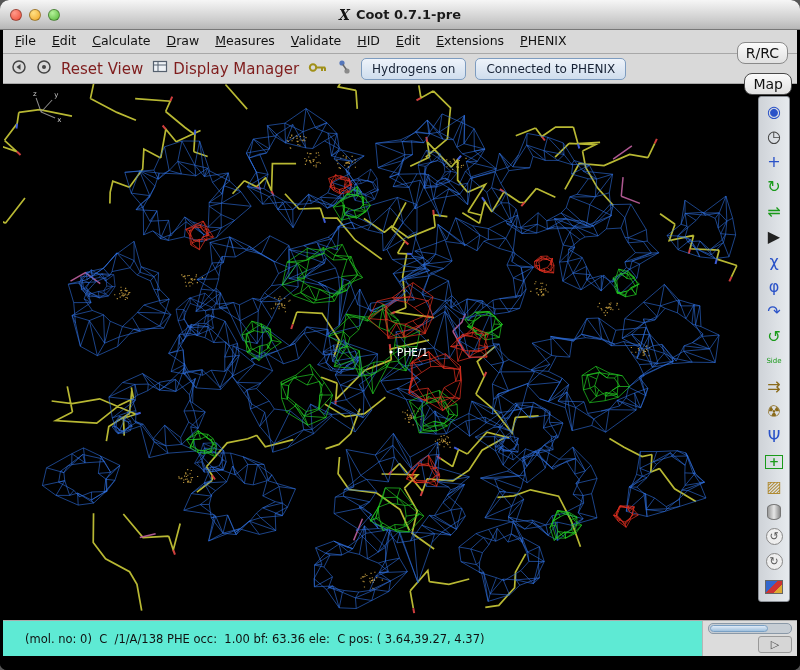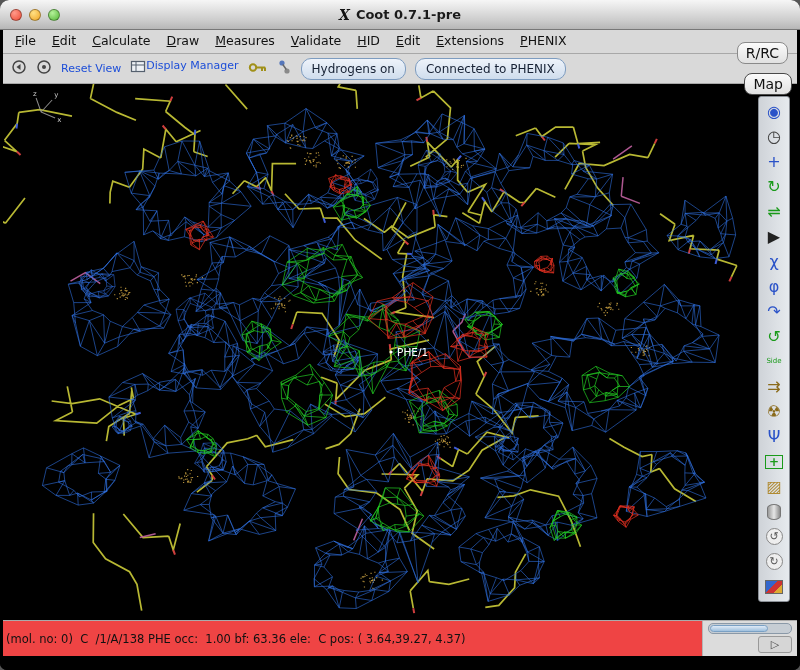--- a/index.html
+++ b/index.html
@@ -16,24 +16,24 @@
   .title{font-size:13px;font-weight:bold;color:#1a1a1a;display:flex;gap:6px;align-items:center}
   .xicon{font-family:"DejaVu Serif",serif;font-style:italic;font-weight:bold;font-size:14px;color:#111}
 
   
   .menubar{flex:0 0 24px;background:#d9d9d9;border-bottom:1px solid #a8a8a8;margin:0 3px;display:flex;padding-left:4px}
   .menu-item{display:inline-block;padding:3px 8px;font-size:12.5px;color:#111}
   .menu-item::first-letter{text-decoration:underline}
 
   
   .toolbar{flex:0 0 30px;background:#d9d9d9;border-bottom:1px solid #a8a8a8;margin:0 3px;display:flex;align-items:center;gap:9px;padding:0 8px}
-  .tb-label{font-size:11px;color:#1d4ed8;background:none;border:none}
-  .tb-group{display:flex;align-items:flex-start;}
+  .tb-label{font-size:15px;color:#7f1d1d;background:none;border:none}
+  .tb-group{display:flex;align-items:center;gap:5px}
   button{font-family:inherit;cursor:default}
-  .pill{font-size:12px;padding:3px 10px;border:1px solid #7d9cc0;border-radius:10px;background:linear-gradient(#eef3fa,#cfdded);color:#172235}
+  .pill{font-size:12px;padding:3px 10px;border:1px solid #7d9cc0;border-radius:5px;background:linear-gradient(#eef3fa,#cfdded);color:#172235}
 
   
   .corner-btn{position:absolute;font-size:14px;padding:2px 8px;background:linear-gradient(#fbfbfb,#e1e1e1);border:1px solid #8a8a8a;border-radius:8px;color:#111;z-index:5}
   #rrc{top:42px;right:12px}
   #map{top:73px;right:8px;border-color:#4a4a4a}
 
   
   .main{flex:1;display:flex;margin:0 3px;background:#000;min-height:0}
   .canvas{flex:1;position:relative;min-width:0}
   #scene{display:block;width:100%;height:100%}
@@ -42,21 +42,21 @@
   .side-icon{width:28px;height:25px;display:flex;align-items:center;justify-content:center}
   .glyph{font-size:16px;line-height:1}
   .tiny-text{font-size:7px;font-weight:normal}
   .boxed{border:1px solid #1a9a1a;font-size:12px;padding:0 3px;font-weight:bold}
   .circled{border:1px solid #888;border-radius:50%;width:17px;height:17px;display:flex;align-items:center;justify-content:center;font-size:11px;background:#eee}
   .cyl{width:14px;height:16px;background:linear-gradient(90deg,#9a9a9a,#e6e6e6,#8a8a8a);border:1px solid #777;border-radius:7px/4px}
   .imgswatch{width:18px;height:14px;border:1px solid #666;background:linear-gradient(135deg,#3366cc 0 40%,#cc3333 40% 70%,#ddaa33 70%)}
 
   
   .statusrow{flex:0 0 36px;margin:0 3px;background:#dcdcdc;border-top:1px solid #aaa;display:flex;align-items:stretch}
-  .statusbox{flex:1;background:#ef4444;display:flex;align-items:center;padding-left:3px;border-right:1px solid #b5b5b5}
+  .statusbox{flex:1;background:#5eead4;display:flex;align-items:center;padding-left:22px;border-right:1px solid #b5b5b5}
   .status-text{font-size:11.5px;white-space:pre;color:#111}
   .status-right{flex:0 0 94px;display:flex;flex-direction:column;align-items:flex-end;padding:2px 5px;gap:2px}
   .hscroll{width:84px;height:11px;background:#c6cdd4;border:1px solid #8a99a8;border-radius:5px;position:relative}
   .hthumb{position:absolute;left:1px;top:1px;width:58px;height:7px;border-radius:4px;background:linear-gradient(#dfeaf6,#9fc0de);border:1px solid #7aa0c4}
   .triangle-btn{width:34px;height:17px;background:#d6d6d6;border:1px solid #999;border-radius:3px;display:flex;align-items:center;justify-content:center;font-size:11px;color:#444}
   .footer{flex:0 0 14px;background:#000}
 </style>
 </head>
 <body>
 

